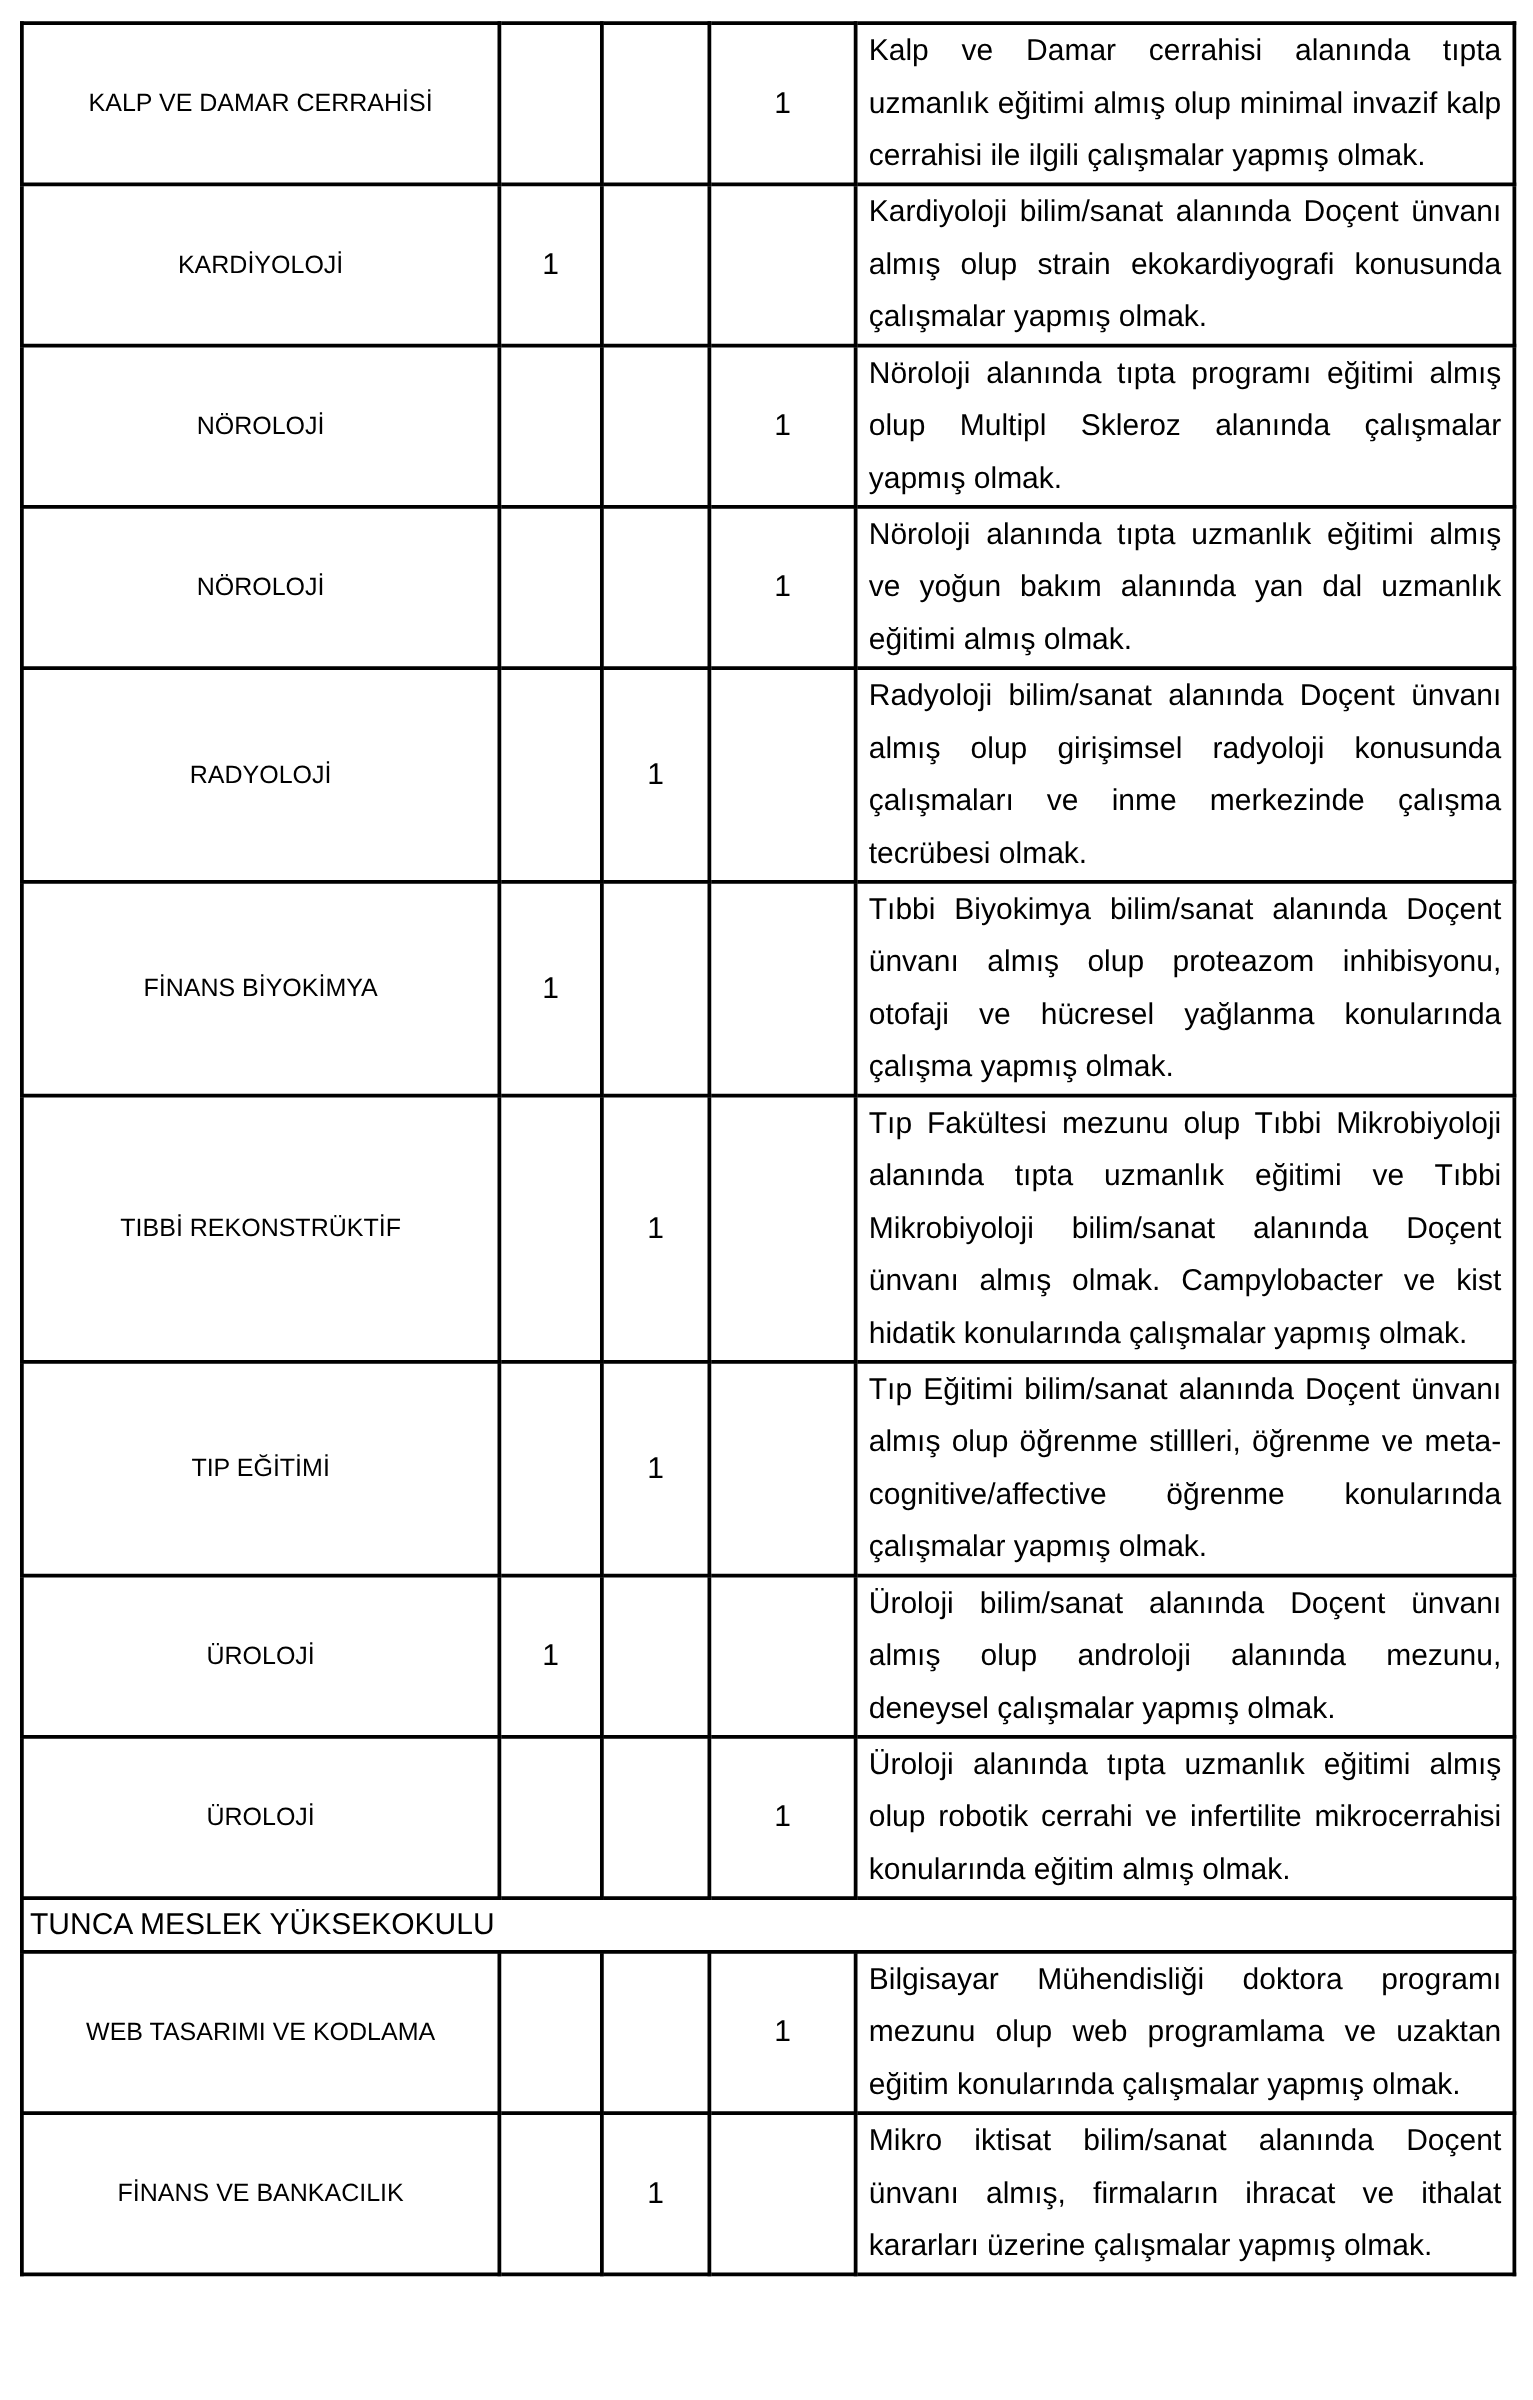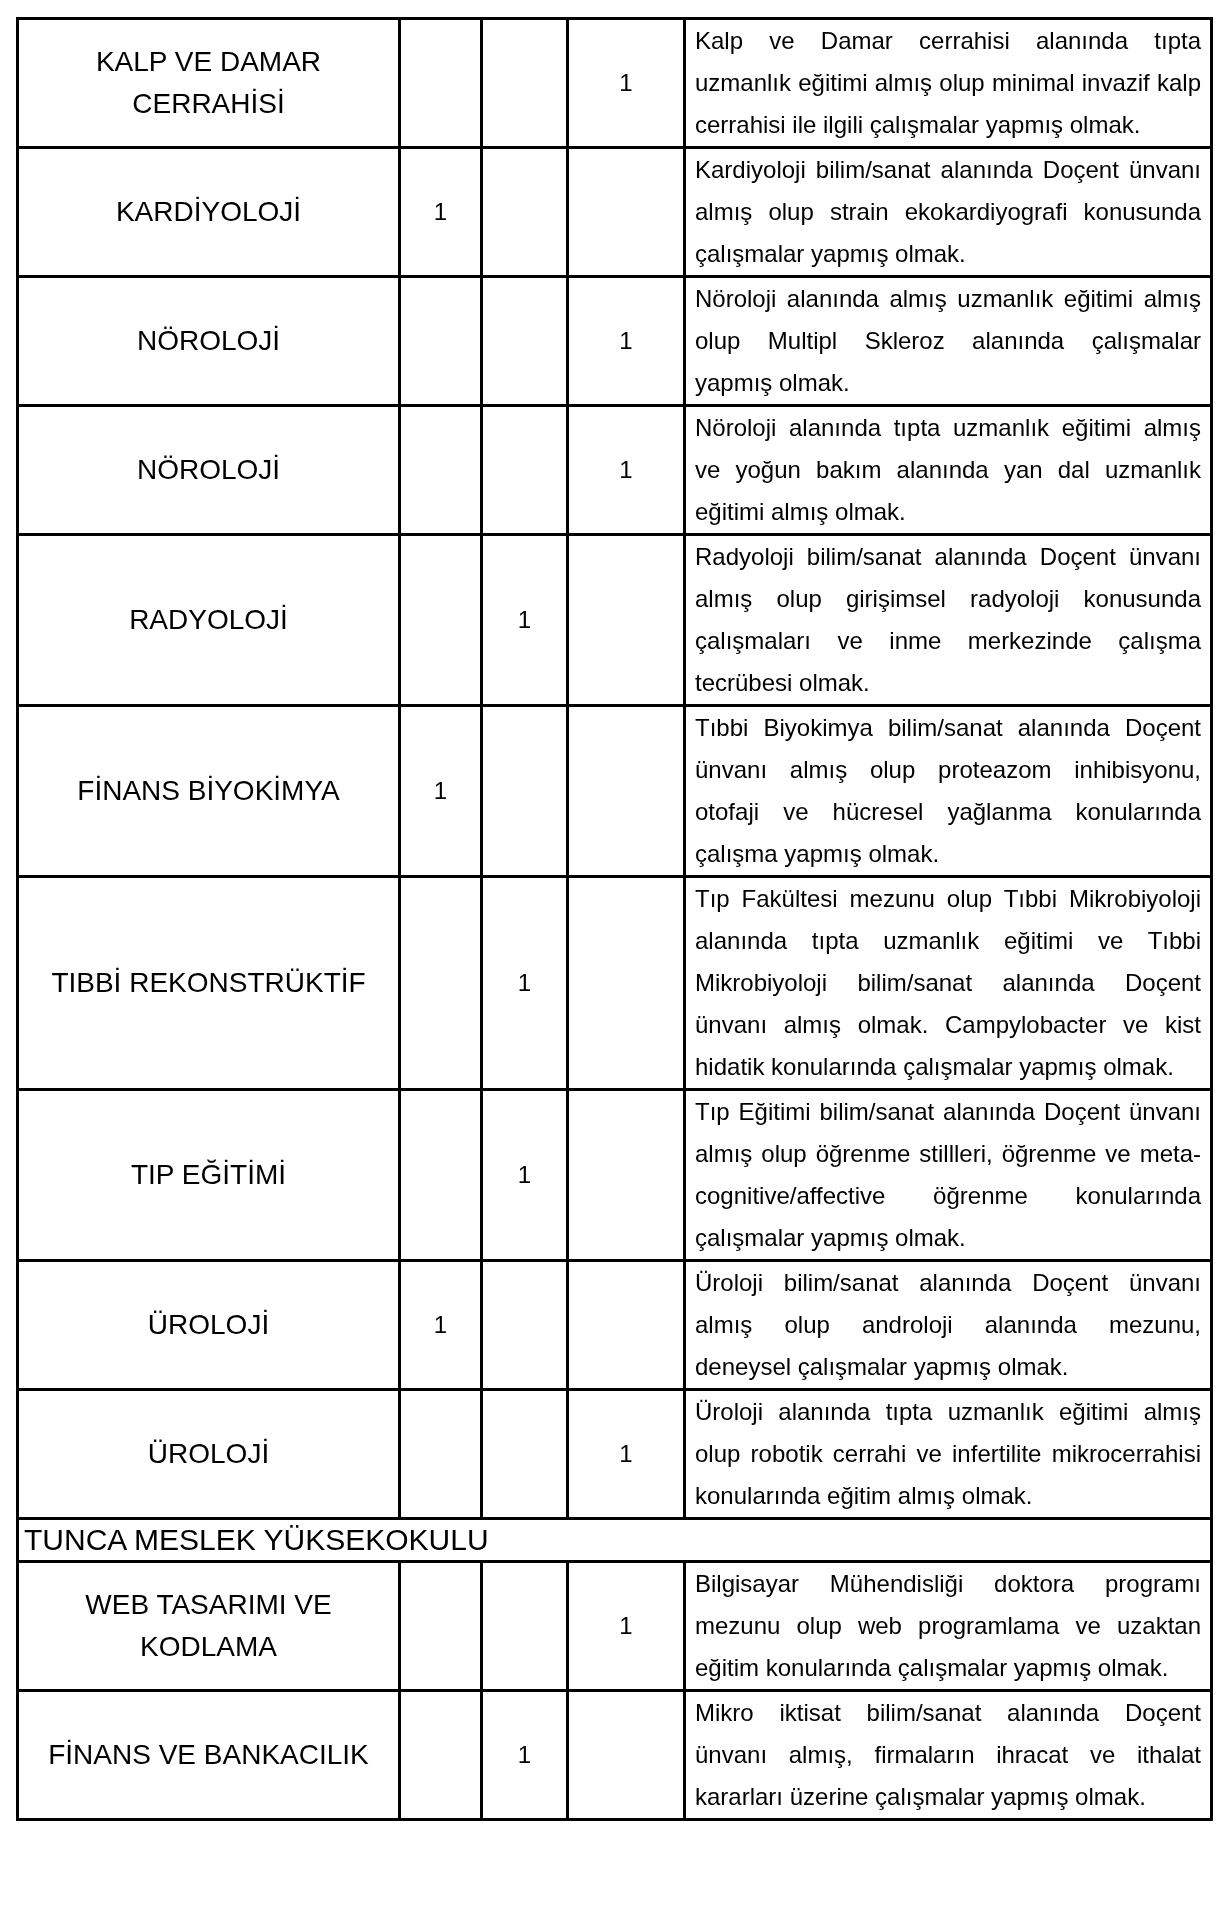--- a/index.html
+++ b/index.html
@@ -22,21 +22,21 @@
     table-layout: fixed;
     width: 1194px;
   }
   table.positions td {
     border: 3px solid #000000;
     overflow: hidden;
   }
   td.dept-cell {
     text-align: center;
     vertical-align: middle;
-    font-size: 28px;
+    font-size: 20px;
     line-height: 42px;
     padding: 0 10px;
   }
   td.count-cell {
     text-align: center;
     vertical-align: middle;
     font-size: 24px;
     line-height: 42px;
     padding: 0;
   }
@@ -44,21 +44,21 @@
     text-align: justify;
     vertical-align: middle;
     font-size: 24px;
     line-height: 42px;
     padding: 0 9px;
   }
   tr.position-row td {
     height: 84px; 
   }
   td.section-cell {
-    font-size: 30px;
+    font-size: 24px;
     line-height: 40px;
     height: 40px;
     text-align: left;
     vertical-align: middle;
     padding: 0 5px;
   }
 </style>
 </head>
 <body>
 
@@ -85,21 +85,21 @@
           <td class="count-cell">1</td>
           <td class="count-cell"></td>
           <td class="count-cell"></td>
           <td class="desc-cell">Kardiyoloji bilim/sanat alanında Doçent ünvanı almış olup strain ekokardiyografi konusunda çalışmalar yapmış olmak.</td>
         </tr>
         <tr class="position-row">
           <td class="dept-cell">NÖROLOJİ</td>
           <td class="count-cell"></td>
           <td class="count-cell"></td>
           <td class="count-cell">1</td>
-          <td class="desc-cell">Nöroloji alanında almış uzmanlık eğitimi almış olup Multipl Skleroz alanında çalışmalar yapmış olmak.</td>
+          <td class="desc-cell">Nöroloji alanında tıpta programı eğitimi almış olup Multipl Skleroz alanında çalışmalar yapmış olmak.</td>
         </tr>
         <tr class="position-row">
           <td class="dept-cell">NÖROLOJİ</td>
           <td class="count-cell"></td>
           <td class="count-cell"></td>
           <td class="count-cell">1</td>
           <td class="desc-cell">Nöroloji alanında tıpta uzmanlık eğitimi almış ve yoğun bakım alanında yan dal uzmanlık eğitimi almış olmak.</td>
         </tr>
         <tr class="position-row">
           <td class="dept-cell">RADYOLOJİ</td>

